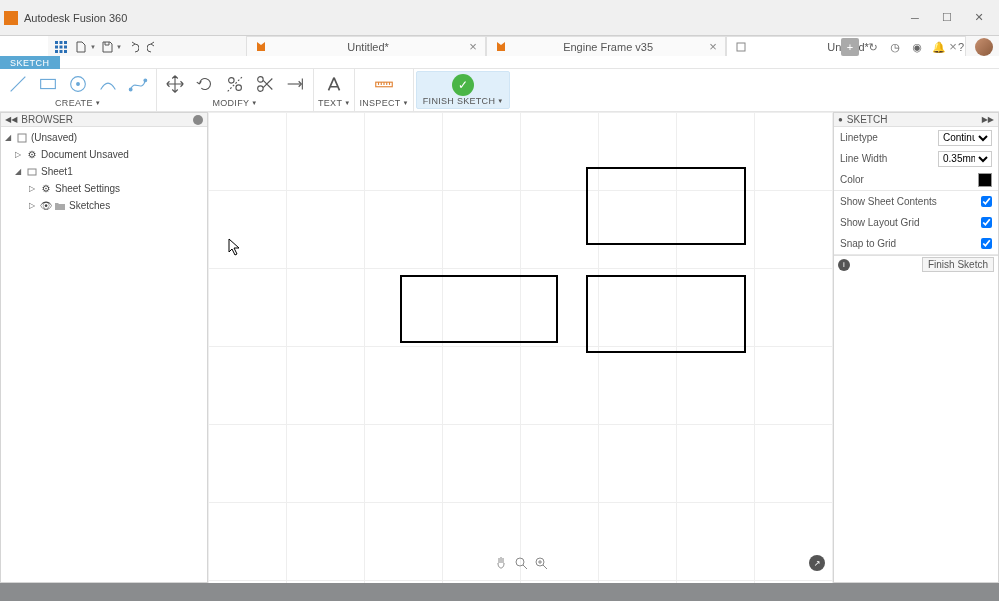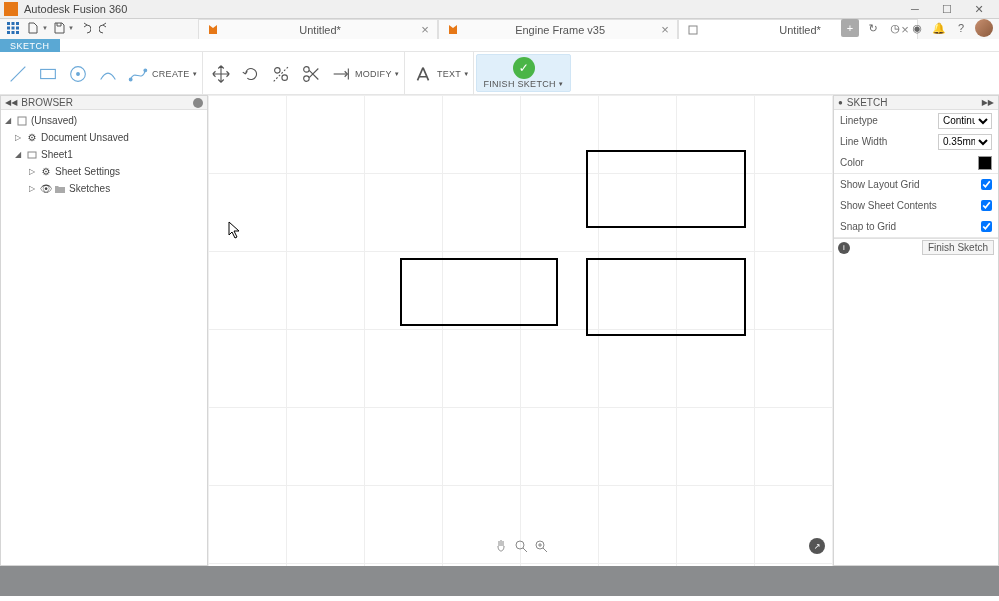--- a/index.html
+++ b/index.html
@@ -1,45 +1,45 @@
 <!DOCTYPE html>
 <html><head>
   <meta charset="utf-8">
   <style>
     * { box-sizing: border-box; margin: 0; padding: 0; }
     body { font-family: -apple-system, BlinkMacSystemFont, "Segoe UI", Arial, sans-serif; font-size: 11px; color: #333; width: 999px; height: 601px; overflow: hidden; background: #fff; }
     
-    .titlebar { height: 19px; background: #f0f0f0; border-bottom: 1px solid #d0d0d0; display: flex; align-items: center; padding: 0 4px; }
+    .titlebar { height: 36px; background: #f0f0f0; border-bottom: 1px solid #d0d0d0; display: flex; align-items: center; padding: 0 4px; }
     .titlebar .app-icon { width: 14px; height: 14px; background: #e67817; margin-right: 6px; }
     .titlebar .title { flex: 1; color: #444; }
     .titlebar .winctl { display: flex; }
     .titlebar .winctl div { width: 32px; height: 20px; display: flex; align-items: center; justify-content: center; color: #666; cursor: pointer; }
     
-    .quickbar { height: 20px; background: #f7f7f7; display: flex; align-items: flex-start; position: relative; }
+    .quickbar { height: 20px; background: #f7f7f7; display: flex; align-items: flex-end; position: relative; margin-left: 48px; }
     .quickbar .left { display: flex; align-items: center; gap: 2px; padding: 0 4px; }
     .qb-btn { width: 18px; height: 18px; display: flex; align-items: center; justify-content: center; color: #555; cursor: pointer; }
     .qb-btn svg { width: 12px; height: 12px; }
     .dropdown-caret { font-size: 6px; color: #666; margin-left: -2px; }
     .tabstrip { display: flex; margin-left: 80px; height: 20px; }
     .tab { width: 240px; height: 20px; border: 1px solid #e0e0e0; border-bottom: none; display: flex; align-items: center; padding: 0 8px; gap: 6px; background: #fafafa; font-size: 11px; color: #555; }
     .tab .tab-icon { width: 12px; height: 12px; }
     .tab .tab-label { flex: 1; text-align: center; }
     .tab .tab-close { color: #888; cursor: pointer; font-size: 13px; }
     .tab.active { background: #fff; }
     .quickbar .right { position: absolute; right: 6px; display: flex; align-items: center; gap: 6px; }
     .qr-btn { width: 16px; height: 16px; display: flex; align-items: center; justify-content: center; color: #666; cursor: pointer; }
     .qr-plus { width: 18px; height: 18px; background: #aaa; color: #fff; display: flex; align-items: center; justify-content: center; border-radius: 2px; cursor: pointer; }
     .avatar { width: 18px; height: 18px; border-radius: 50%; background: linear-gradient(135deg, #c89070, #8b5a3c); }
     
     .ribbon { background: #fff; }
     .ribbon-tabs { height: 13px; border-bottom: 1px solid #e5e5e5; display: flex; }
     .ribbon-tab { font-size: 9px; padding: 0 10px 0 10px; background: #5aa8d4; color: #fff; height: 13px; display: flex; align-items: center; letter-spacing: 0.5px; }
     
     .toolbar { height: 43px; display: flex; align-items: stretch; border-bottom: 1px solid #e5e5e5; background: #fff; }
-    .tool-group { display: flex; flex-direction: row; align-items: center; padding: 1px 4px 0; border-right: 1px solid #e5e5e5; }
+    .tool-group { display: flex; flex-direction: column; align-items: center; padding: 1px 4px 0; border-right: 1px solid #e5e5e5; }
     .tool-icons { display: flex; align-items: center; gap: 2px; }
     .tool-icon { width: 28px; height: 28px; display: flex; align-items: center; justify-content: center; color: #6aa8d8; cursor: pointer; }
     .tool-icon svg { width: 22px; height: 22px; stroke: #6aa8d8; fill: none; stroke-width: 1.2; }
     .tool-icon.dark svg { stroke: #555; }
     .tool-label { font-size: 9px; color: #555; letter-spacing: 0.3px; display: flex; align-items: center; gap: 2px; }
     .tool-label .caret { font-size: 6px; }
     .finish-btn { background: #e0effa; border: 1px solid #d0e5f5; border-radius: 2px; margin: 2px; padding: 2px 6px; display: flex; flex-direction: column; align-items: center; cursor: pointer; }
     .finish-btn .check { width: 22px; height: 22px; background: #4ab547; border-radius: 50%; display: flex; align-items: center; justify-content: center; color: #fff; font-size: 12px; }
     
     .workspace { display: flex; height: calc(100% - 100px - 30px); position: relative; }
@@ -253,20 +253,38 @@
     <div class="tool-group">
       <div class="tool-icons">
         <div class="tool-icon dark">
             <svg viewBox="0 0 24 24">
               <path d="M12 5l-6 14M12 5l6 14M8 15h8" stroke-width="1.8"></path>
             </svg>
           </div>
       </div>
       <div class="tool-label">
           <span>TEXT</span>
+          <span class="caret">▼</span>
+        </div>
+    </div>
+    <div class="tool-group">
+      <div class="tool-icons">
+        <div class="tool-icon">
+            <svg viewBox="0 0 24 24">
+              <rect x="3" y="10" width="18" height="5" stroke="#e08030"></rect>
+              <line x1="6" y1="10" x2="6" y2="13" stroke="#e08030"></line>
+              <line x1="9" y1="10" x2="9" y2="13" stroke="#e08030"></line>
+              <line x1="12" y1="10" x2="12" y2="13" stroke="#e08030"></line>
+              <line x1="15" y1="10" x2="15" y2="13" stroke="#e08030"></line>
+              <line x1="18" y1="10" x2="18" y2="13" stroke="#e08030"></line>
+            </svg>
+          </div>
+      </div>
+      <div class="tool-label">
+          <span>INSPECT</span>
           <span class="caret">▼</span>
         </div>
     </div>
     <div class="finish-btn">
       <div class="check">✓</div>
       <div class="tool-label">
           <span>FINISH SKETCH</span>
           <span class="caret">▼</span>
         </div>
     </div>
@@ -388,25 +406,25 @@
         <span class="label">Line Width</span>
         <select><option>0.35mm (Mi..</option></select>
       </div>
       <div class="sp-row">
         <span class="label">Color</span>
         <div class="colorbox"></div>
       </div>
     </div>
     <div class="sp-section">
       <div class="sp-row">
+        <span class="label">Show Sheet Contents</span>
+        <input type="checkbox" checked="" style="">
+      </div>
+      <div class="sp-row">
         <span class="label">Show Layout Grid</span>
-        <input type="checkbox" checked="" style="">
-      </div>
-      <div class="sp-row">
-        <span class="label">Show Sheet Contents</span>
         <input type="checkbox" checked="" style="">
       </div>
       <div class="sp-row">
         <span class="label">Snap to Grid</span>
         <input type="checkbox" checked="" style="">
       </div>
     </div>
     <div class="sp-footer">
       <div class="info">i</div>
       <button class="finish">Finish Sketch</button>

